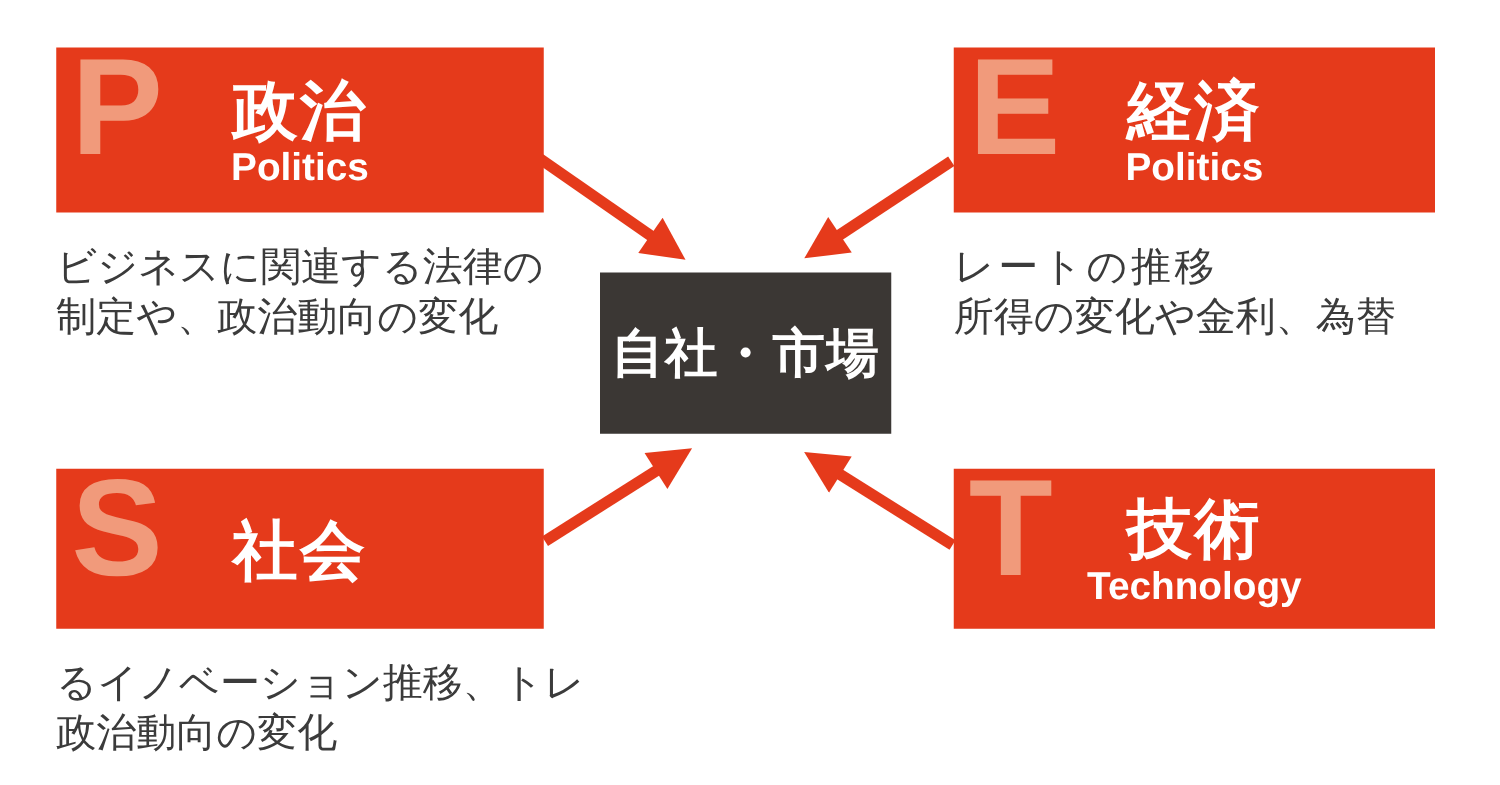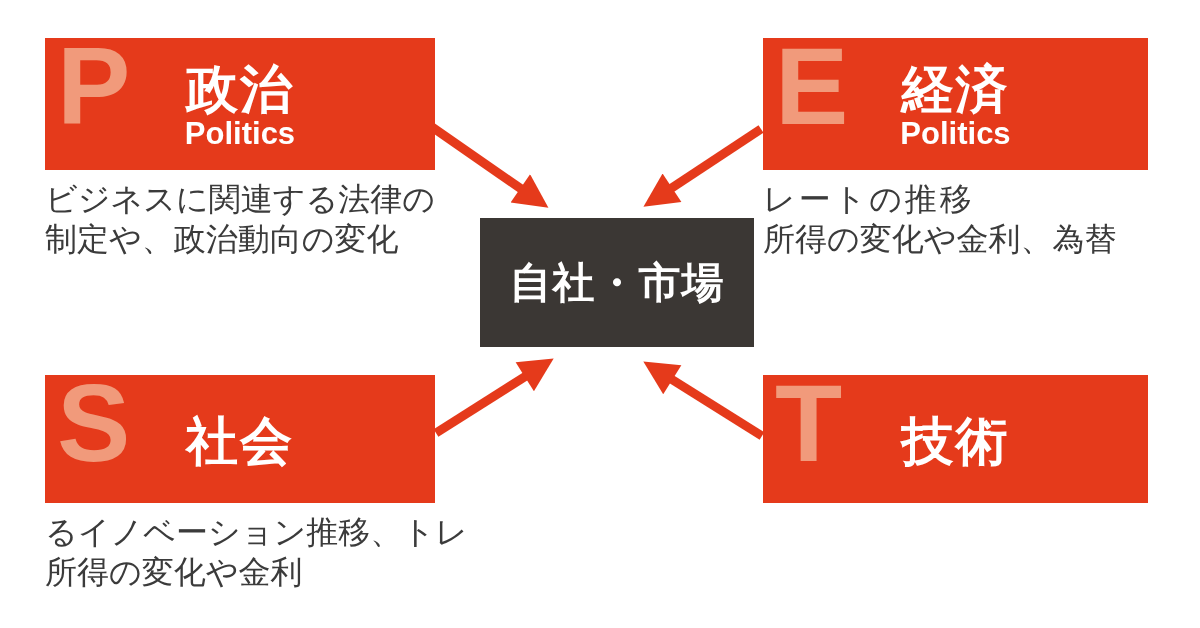--- a/index.html
+++ b/index.html
@@ -38,33 +38,33 @@
   .kanji{
     font-size:52px;font-weight:700;line-height:56px;
     letter-spacing:2px;
     margin-top:4px;
   }
   .english{
     font-size:31px;font-weight:700;line-height:34px;
   }
 
   .desc{
-    margin-top:9px;
+    margin-top:23px;
     font-size:32px;line-height:40px;
     color:#3B3B3B;
   }
   .desc-line{white-space:nowrap;}
   
   .q-economy .desc-line:first-child{letter-spacing:0.09em;}
 
   
   .center-box{
     position:absolute;
     left:480px;top:218px;
-    width:274px;height:129px;
+    width:233px;height:129px;
     background:#3B3734;
     display:flex;align-items:center;justify-content:center;
   }
   .center-label{
     color:#ffffff;
     font-size:42px;font-weight:700;
     letter-spacing:1px;
     white-space:nowrap;
   }
 
@@ -117,28 +117,29 @@
     </div>
   </div>
 
   <div class="quadrant pos-bl q-society">
     <div class="pest-box">
       <span class="big-letter">S</span>
       <div class="kanji">社会</div>
     </div>
     <div class="desc">
       <div class="desc-line">るイノベーション推移、トレ</div>
-      <div class="desc-line">所得の変化や金利</div>
+      <div class="desc-line">政治動向の変化</div>
     </div>
   </div>
 
   <div class="quadrant pos-br q-technology">
     <div class="pest-box">
       <span class="big-letter">T</span>
       <div class="kanji">技術</div>
+      <div class="english">Technology</div>
     </div>
   </div>
 
   <div class="center-box">
     <span class="center-label">自社・市場</span>
   </div>
 
 </div>
 
 </body></html>

